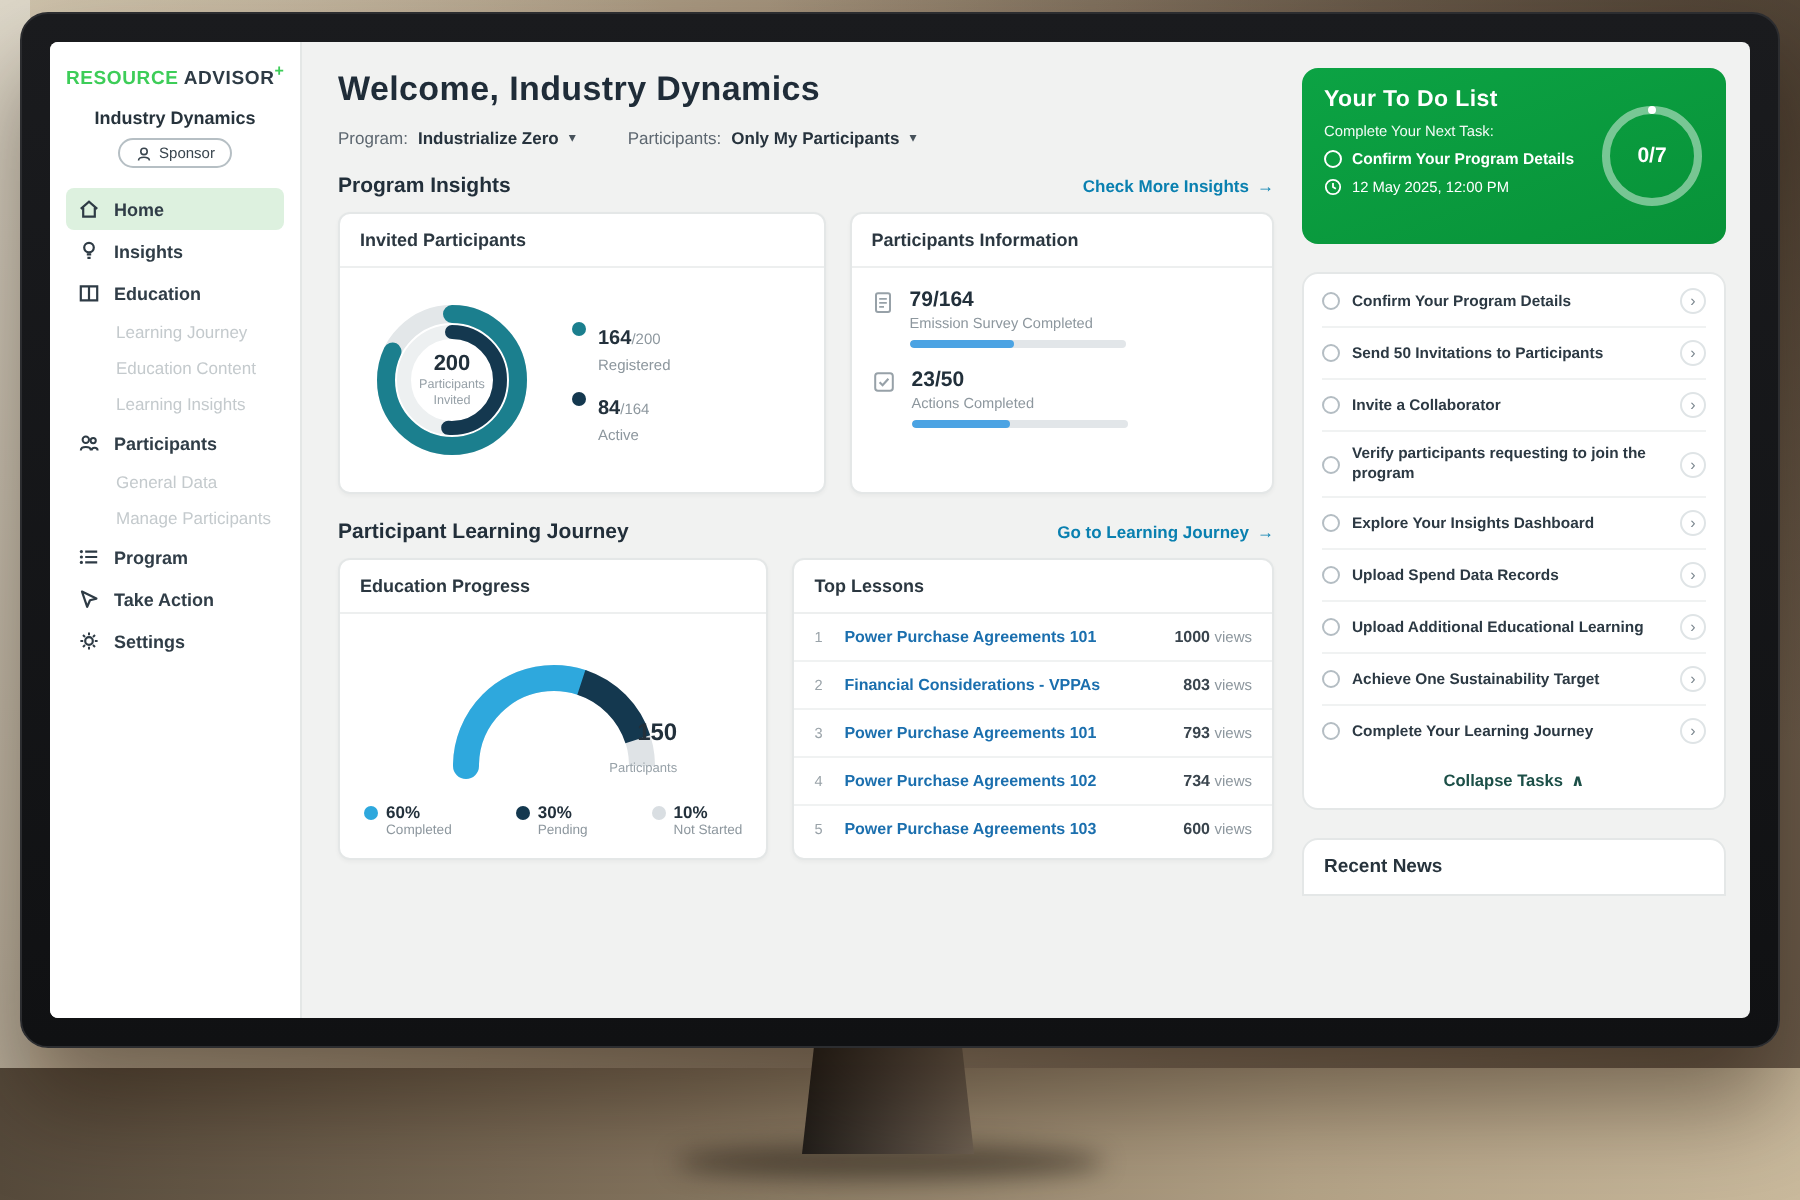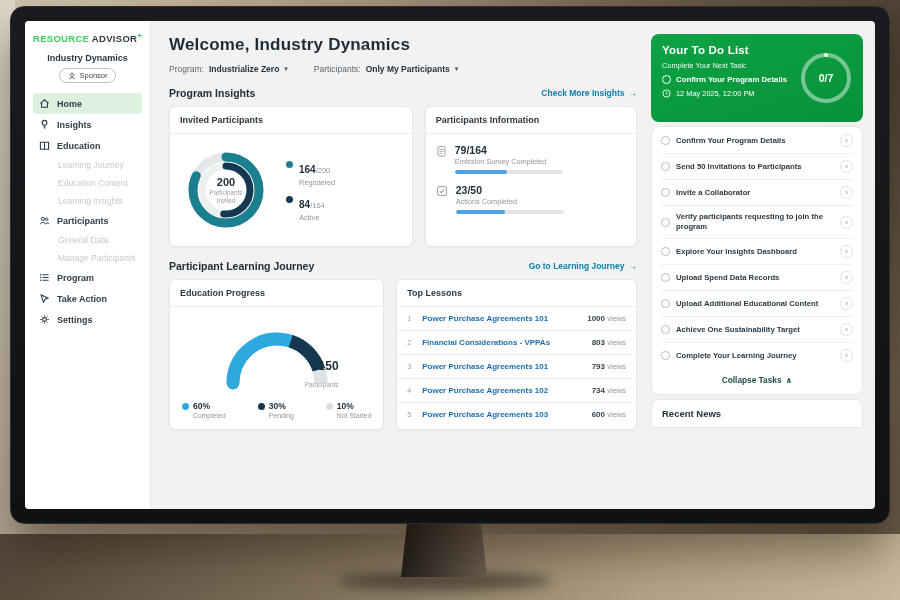--- a/index.html
+++ b/index.html
@@ -97,21 +97,21 @@
   .lessons{flex:1.12;display:flex;flex-direction:column}
   .lesson{display:flex;align-items:center;gap:7px;padding:7px 10px;border-bottom:1px solid #f0f2f2;font-size:8px}
   .lesson:last-child{border-bottom:none}
   .lesson .rank{color:#9aa3a9;font-size:7.3px;width:8px;flex:0 0 auto}
   .lesson .lt{color:#1b6fae;font-weight:bold;flex:1;cursor:pointer;white-space:nowrap;overflow:hidden;text-overflow:ellipsis}
   .lesson .lv{white-space:nowrap}
   .lesson .lv b{color:#39444d;font-size:8px}
   .lesson .lv span{color:#8d979e;font-size:7.5px}
 
   
-  .right{width:224px;flex:0 0 auto;padding:13px 12px 0 0;display:flex;flex-direction:column;gap:4px}
+  .right{width:224px;flex:0 0 auto;padding:13px 12px 0 0;display:flex;flex-direction:column;gap:14px}
   .todo{background:linear-gradient(160deg,#0ca344,#089238);border-radius:8px;padding:10px 11px;color:#fff;position:relative;min-height:88px}
   .todo h3{font-size:11.5px;letter-spacing:.2px}
   .todo .sub{font-size:7.4px;margin-top:5px;opacity:.95}
   .todo-task{display:flex;gap:5px;align-items:center;margin-top:5px;font-size:7.8px;font-weight:bold;width:135px}
   .todo-date{display:flex;gap:5px;align-items:center;margin-top:5px;font-size:7.4px}
   .cb-w{width:9px;height:9px;border:1.2px solid #fff;border-radius:50%;flex:0 0 auto}
   .ring{position:absolute;right:9px;top:50%;transform:translateY(-50%);width:56px;height:56px}
   .ring-txt{position:absolute;inset:0;display:flex;align-items:center;justify-content:center;font-size:10.5px;font-weight:bold}
 
   .tasks{background:#fff;border:1px solid #e4e7e7;border-radius:8px;padding:1px 9px}
@@ -443,21 +443,21 @@
         <span class="tl">Explore Your Insights Dashboard</span>
         <span class="chev">›</span>
       </div>
       <div class="task">
         <span class="cb"></span>
         <span class="tl">Upload Spend Data Records</span>
         <span class="chev">›</span>
       </div>
       <div class="task">
         <span class="cb"></span>
-        <span class="tl">Upload Additional Educational Content</span>
+        <span class="tl">Upload Additional Educational Learning</span>
         <span class="chev">›</span>
       </div>
       <div class="task">
         <span class="cb"></span>
         <span class="tl">Achieve One Sustainability Target</span>
         <span class="chev">›</span>
       </div>
       <div class="task" style="border-bottom:none">
         <span class="cb"></span>
         <span class="tl">Complete Your Learning Journey</span>

